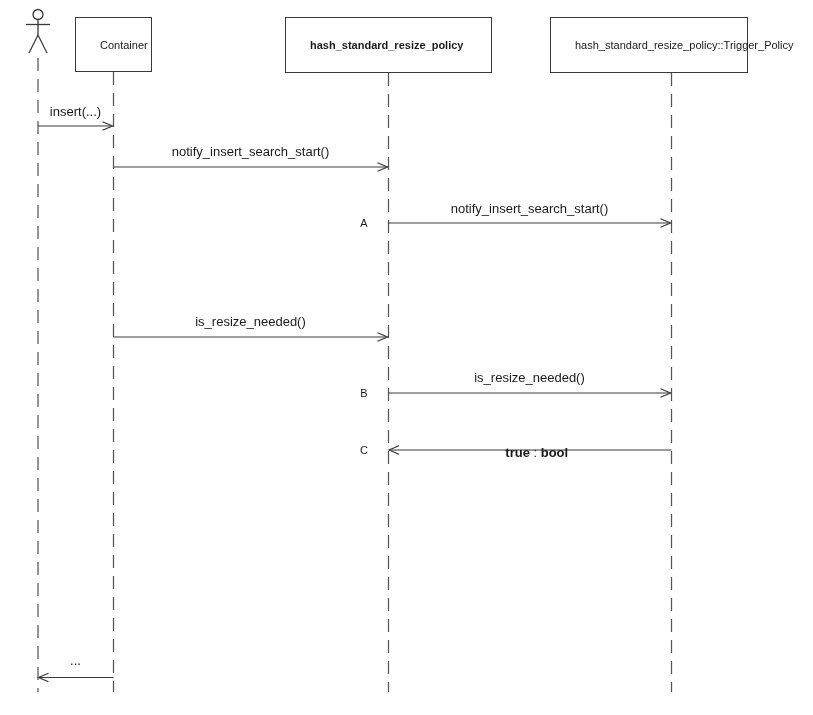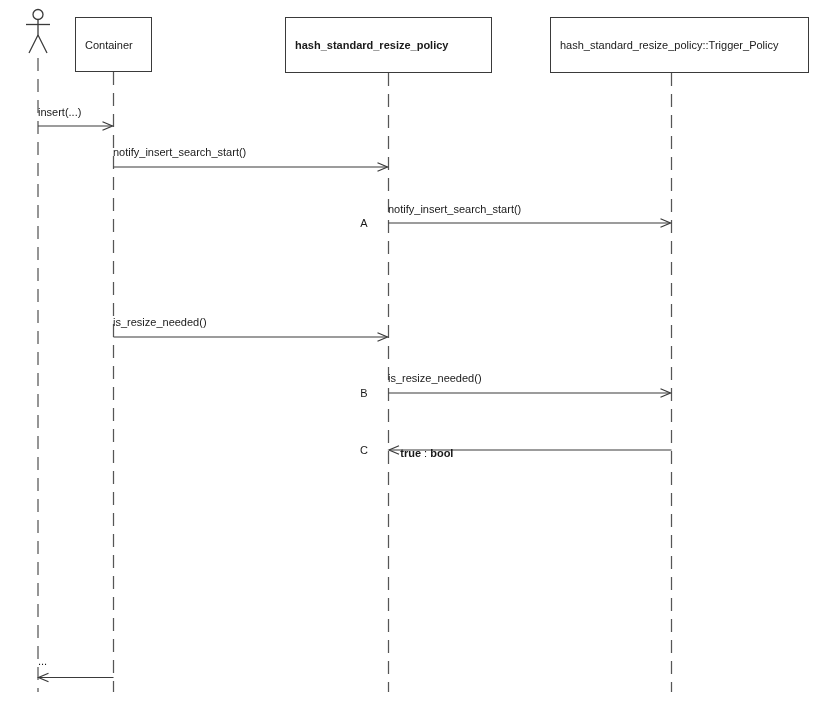--- a/index.html
+++ b/index.html
@@ -12,31 +12,32 @@
     overflow: hidden;
   }
   svg.graphics { position: absolute; left: 0; top: 0; }
   .obj-box {
     position: absolute;
     box-sizing: border-box;
     border: 1.4px solid #3a3a3a;
     background: #ffffff;
     display: flex;
     align-items: center;
-    padding-left: 9px;
+    padding-left: 24px;
     font-size: 11px;
     color: #1a1a1a;
     white-space: nowrap;
   }
   .msg-label {
     position: absolute;
-    font-size: 11px;
+    font-size: 13px;
     line-height: 14px;
     height: 14px;
     color: #1a1a1a;
+    text-align: center;
     white-space: pre;
   }
   .marker-label {
     position: absolute;
     font-size: 11px;
     line-height: 14px;
     height: 14px;
     color: #1a1a1a;
     text-align: center;
   }
@@ -97,21 +98,21 @@
   </svg>
 
   <div class="obj-box" style="left:75px; top:17px; width:77px; height:55px;">
     <span>Container</span>
   </div>
 
   <div class="obj-box" style="left:285px; top:17px; width:207px; height:56px;font-weight:bold;">
     <span>hash_standard_resize_policy</span>
   </div>
 
-  <div class="obj-box" style="left:550px; top:17px; width:259px; height:56px;">
+  <div class="obj-box" style="left:550px; top:17px; width:198px; height:56px;">
     <span>hash_standard_resize_policy::Trigger_Policy</span>
   </div>
 
   <div class="msg-label" style="left:38px; top:105px; width:75px;">insert(...)</div>
 
   <div class="msg-label" style="left:113px; top:145px; width:275px;">notify_insert_search_start()</div>
 
   <div class="msg-label" style="left:388px; top:202px; width:283px;">notify_insert_search_start()</div>
   <div class="marker-label" style="left:352px; top:216px; width:24px;">A</div>
 

